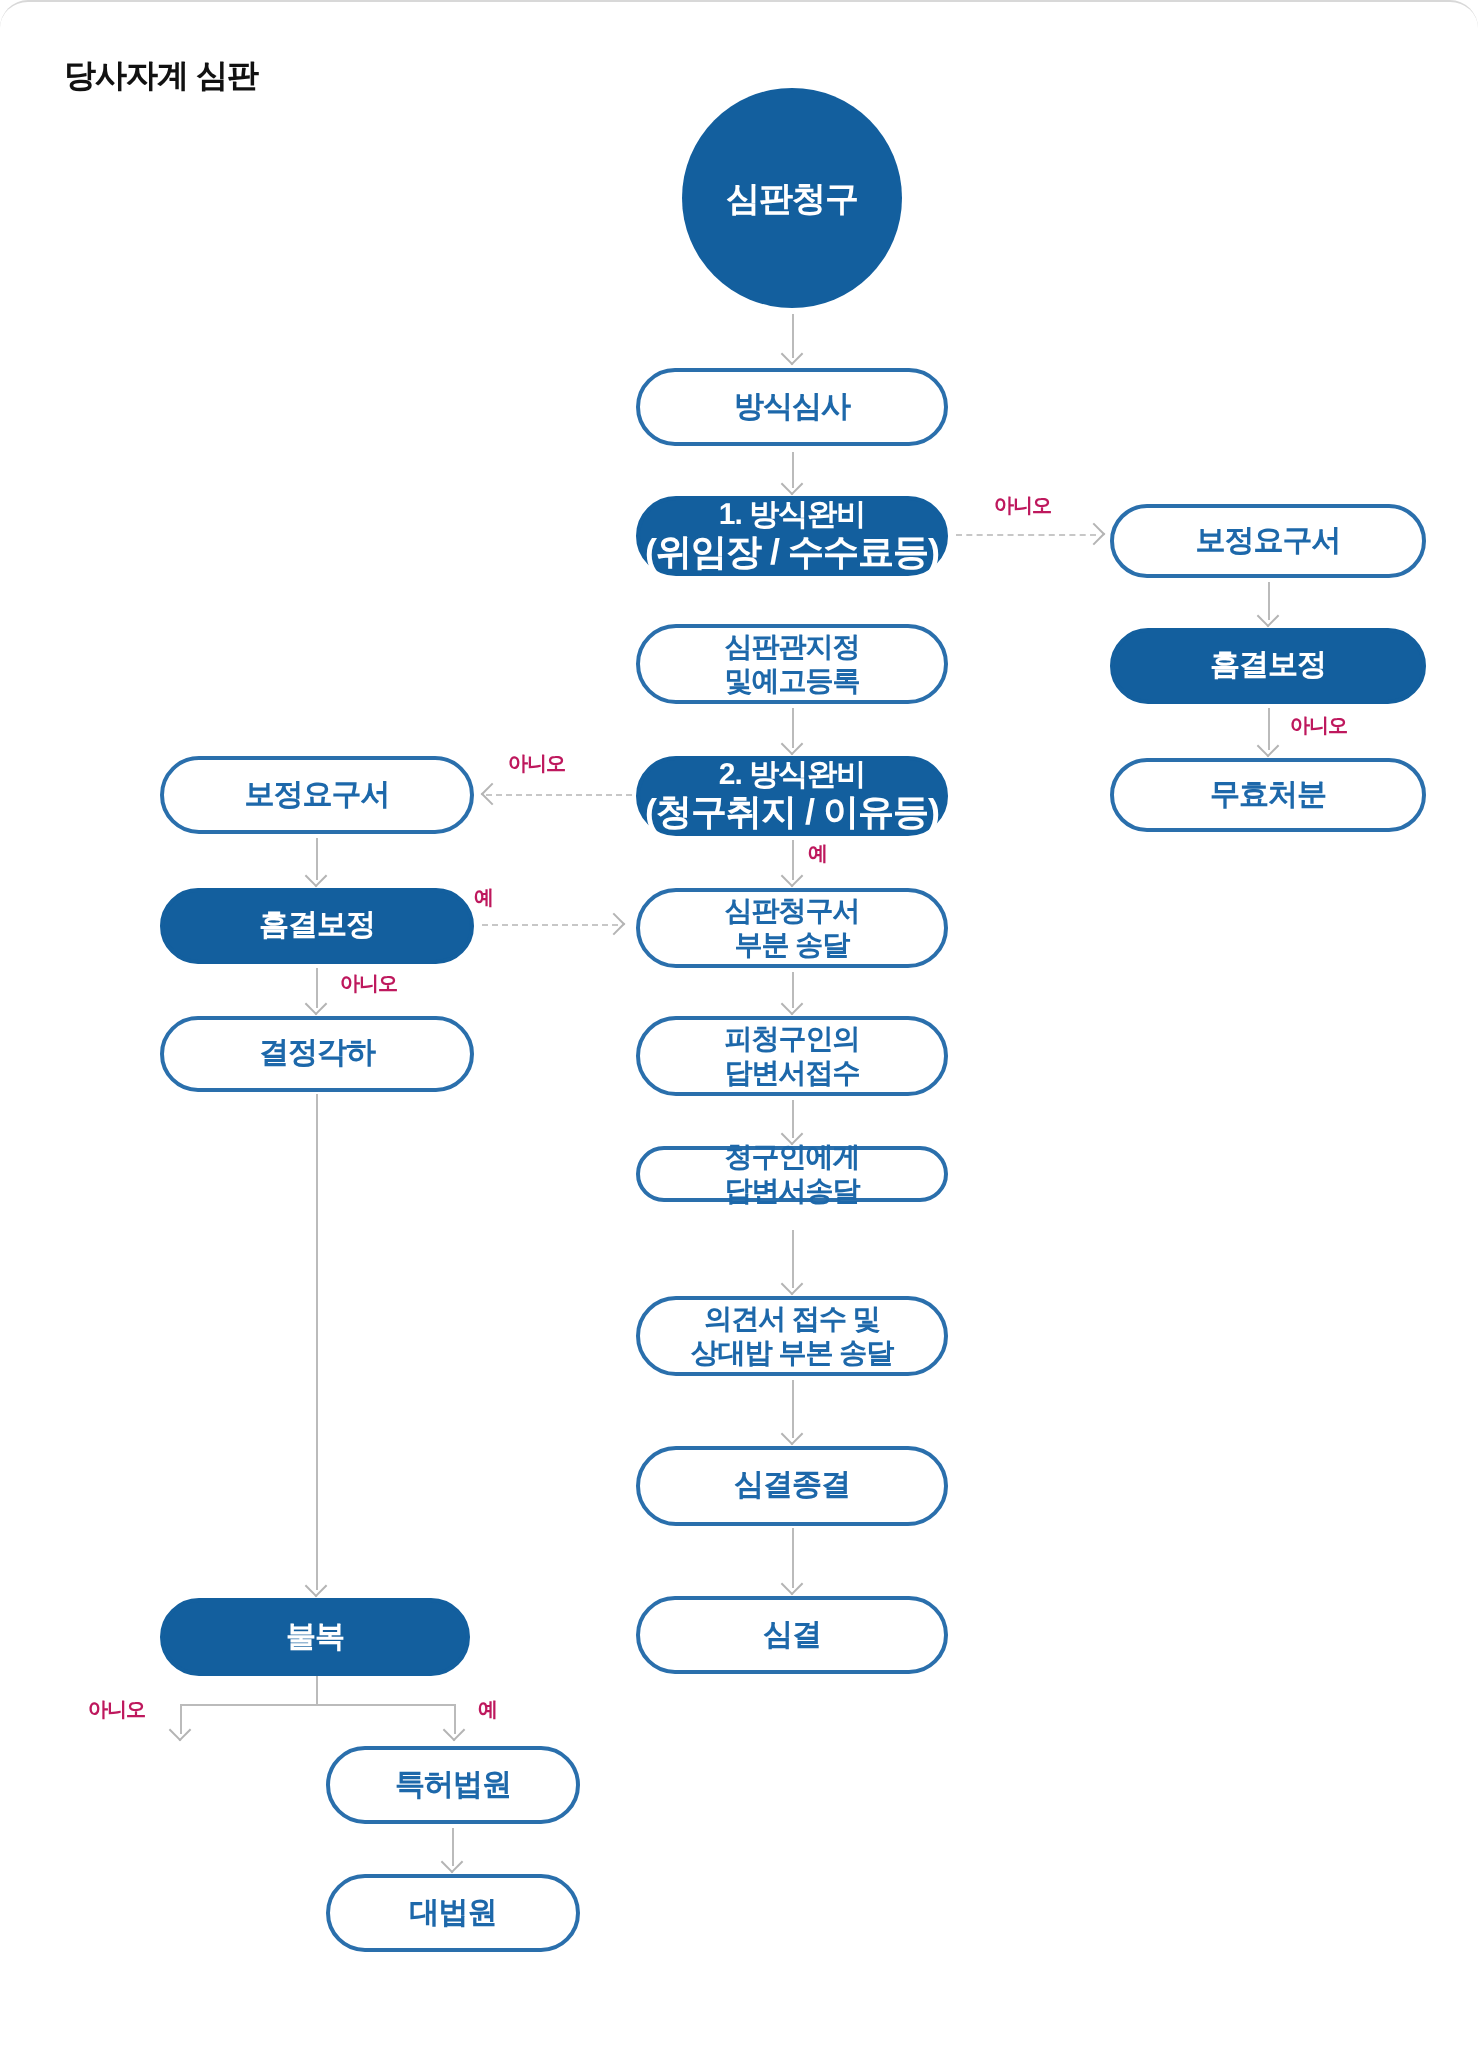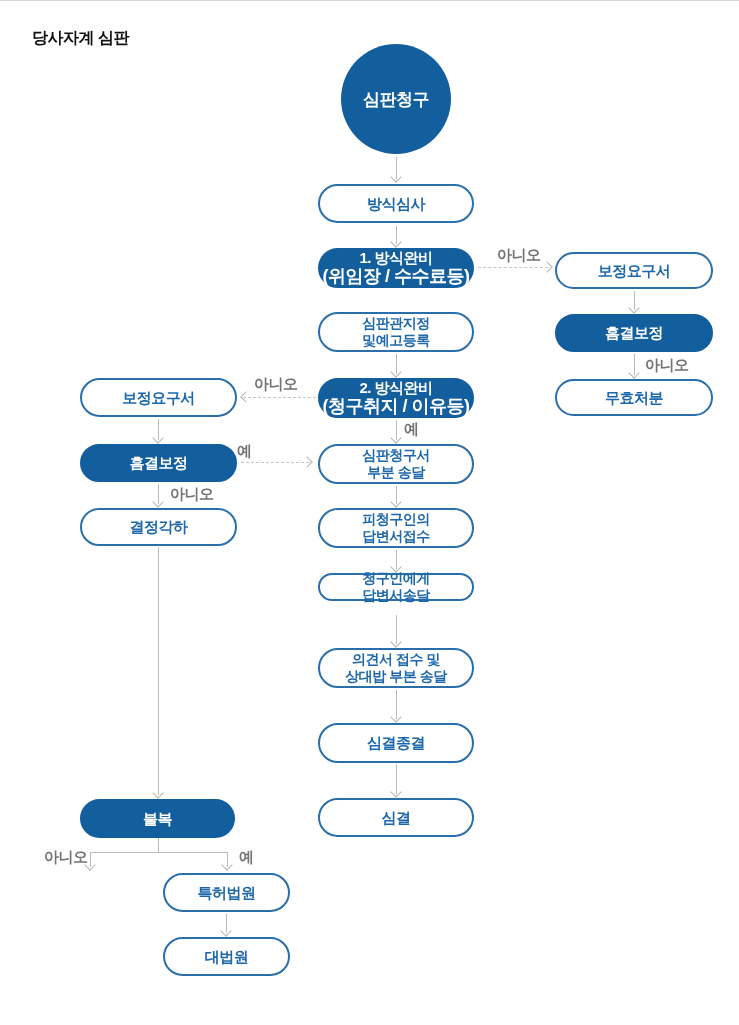--- a/index.html
+++ b/index.html
@@ -1,19 +1,20 @@
 <!DOCTYPE html>
 <html><head>
 <meta charset="utf-8">
 <style>
   html,body{margin:0;padding:0;background:#fff;}
   .canvas{
     position:relative;width:739px;height:1025px;background:#ffffff;
     border-top:1px solid #d8d8d8;overflow:hidden;
     font-family:"Liberation Sans",sans-serif;
+    border-radius:14px;
   }
   .page-title{
     position:absolute;left:32px;top:27px;font-size:16px;font-weight:700;color:#111111;
     letter-spacing:-0.5px;
   }
   .circle{
     position:absolute;border-radius:50%;background:#135F9E;color:#fff;
     font-weight:700;font-size:17px;display:flex;align-items:center;justify-content:center;
     letter-spacing:-0.5px;
   }
@@ -28,21 +29,21 @@
   .pill .sub{font-size:18px;}
   .pill.two span{font-size:14px;}
   .vl{position:absolute;width:1px;background:#bbbbbb;}
   .hl{position:absolute;height:1px;background:#bbbbbb;}
   .hd{position:absolute;height:0;border-top:1px dashed #c7c7c7;}
   .ah{position:absolute;width:7px;height:7px;
       border-right:1px solid #b4b4b4;border-bottom:1px solid #b4b4b4;}
   .ah.down{transform:rotate(45deg);}
   .ah.right{transform:rotate(-45deg);}
   .ah.left{transform:rotate(135deg);}
-  .elabel{position:absolute;color:#737373;font-weight:700;font-size:15px;letter-spacing:-0.5px;font-family:Liberation Mono, monospace;}
+  .elabel{position:absolute;color:#be185d;font-weight:700;font-size:10px;letter-spacing:-0.5px;font-family:Liberation Mono, monospace;}
 </style>
 </head>
 <body>
 
 <div class="canvas">
 
   <div class="page-title">당사자계 심판</div>
 
   <div class="circle" style="left:341px;top:43px;width:110px;height:110px">
     <span>심판청구</span>

